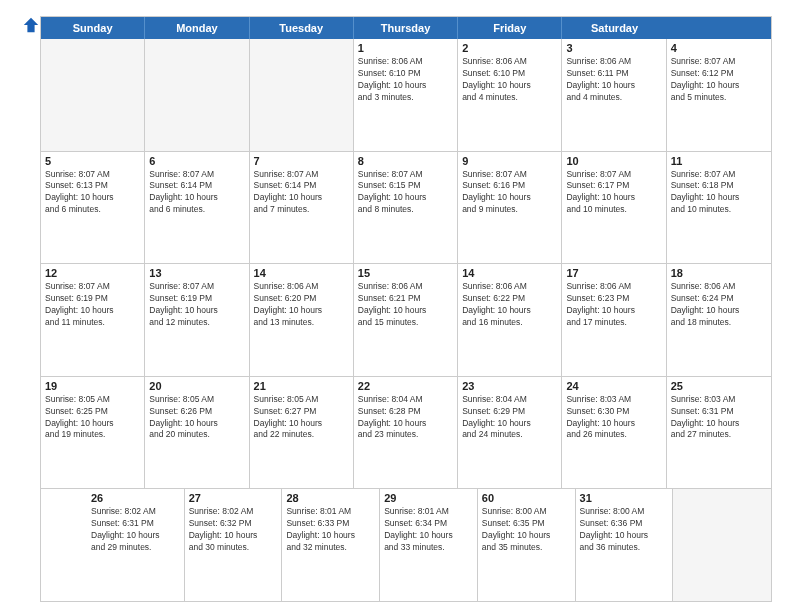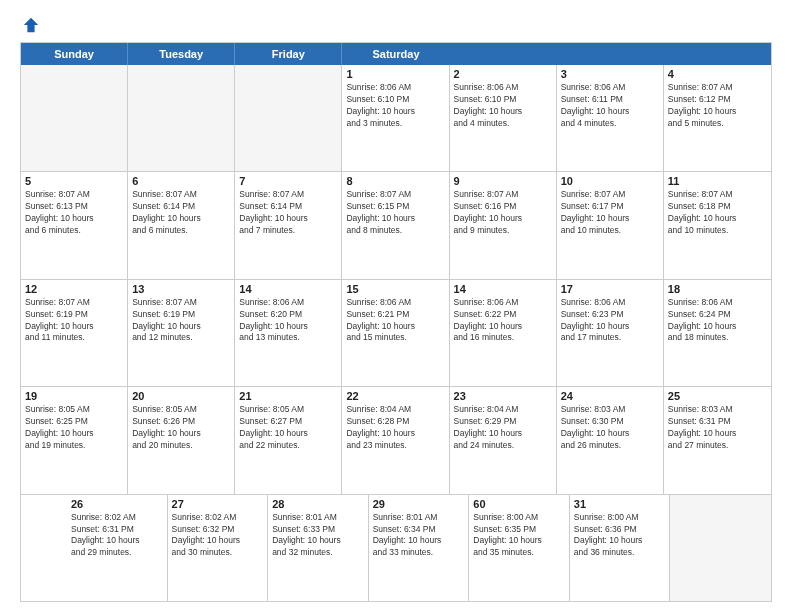--- a/index.html
+++ b/index.html
@@ -8,21 +8,21 @@
       background: #fff;
       width: 792px;
       height: 612px;
       overflow: hidden;
     }
     .page {
       width: 792px;
       height: 612px;
       padding: 16px 20px 10px 20px;
       display: flex;
-      flex-direction: column;
+      flex-direction: row;
     }
     .header {
       display: flex;
       justify-content: space-between;
       align-items: flex-start;
       margin-bottom: 8px;
     }
     .logo {
       display: flex;
       flex-direction: column;
@@ -133,21 +133,23 @@
     </div>
     <div class="title-block">
       <div class="calendar-title"></div>
       <div class="calendar-subtitle"></div>
     </div>
   </div>
 
   <div class="calendar">
     <div class="cal-header-row">
     <div class="cal-header-cell">Sunday</div>
+        <div class="cal-header-cell">Monday</div>
         <div class="cal-header-cell">Tuesday</div>
+        <div class="cal-header-cell">Thursday</div>
         <div class="cal-header-cell">Friday</div>
         <div class="cal-header-cell">Saturday</div>
       </div>
     <div class="cal-body">
     <div class="cal-row">
           <div class="cal-cell empty"></div>
           <div class="cal-cell empty"></div>
           <div class="cal-cell empty"></div>
           <div class="cal-cell">
             <span class="day-num">1</span>

